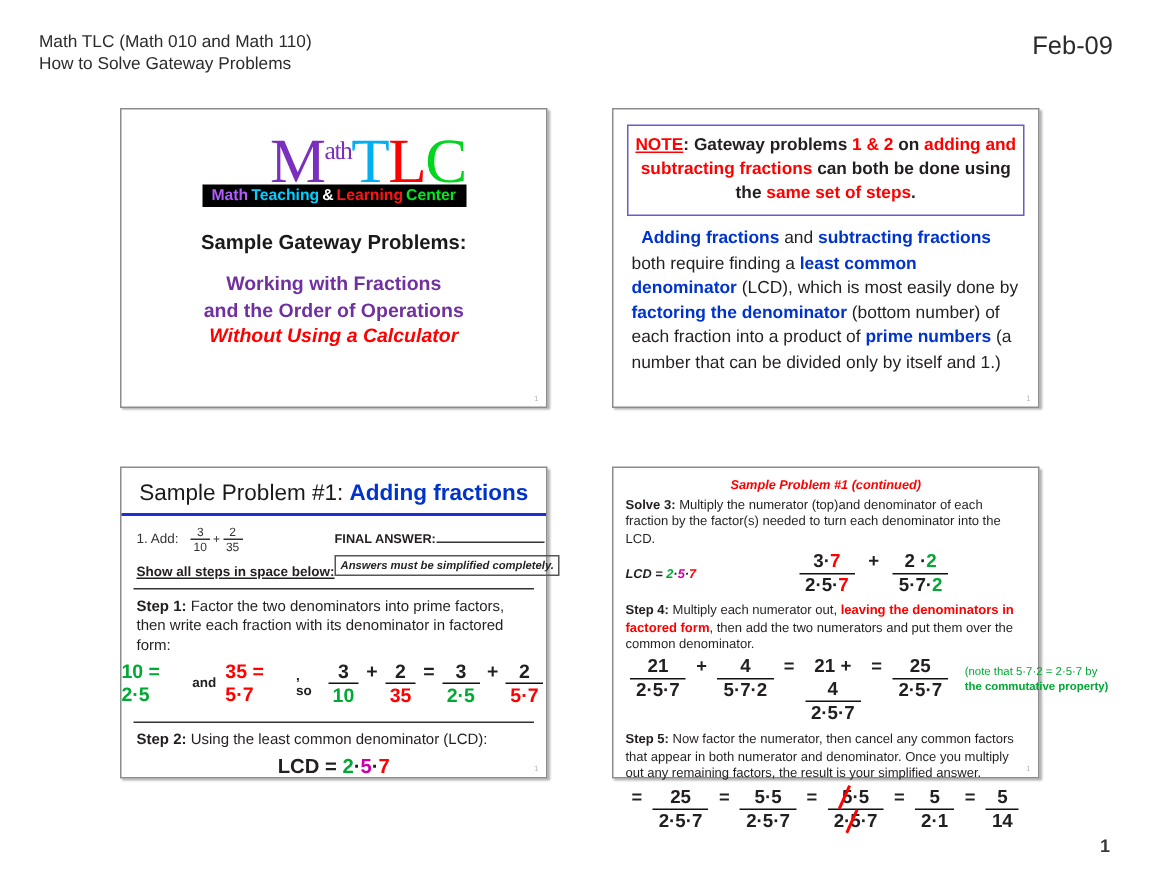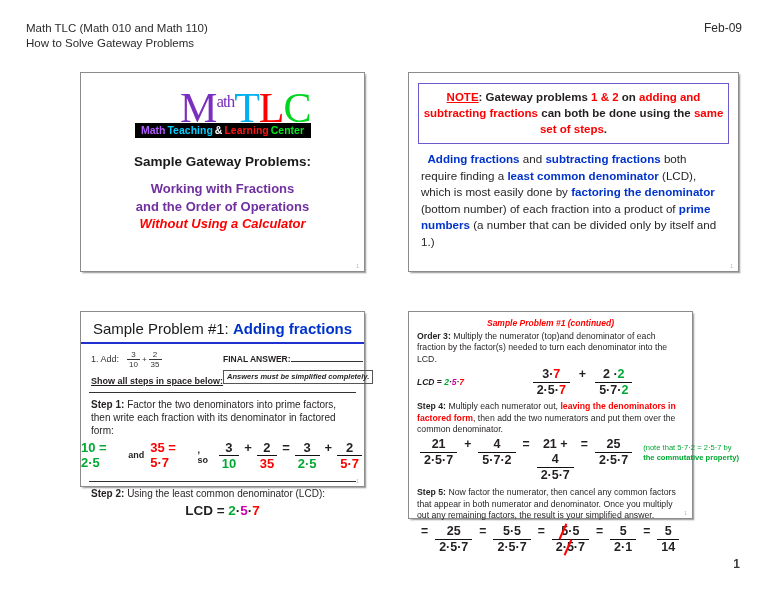--- a/index.html
+++ b/index.html
@@ -3,21 +3,21 @@
 <meta charset="utf-8">
 <style>
   html,body{margin:0;padding:0;}
   body{
     width:768px;height:593px;background:#ffffff;
     font-family:"Liberation Sans", sans-serif;
     color:#231f20;overflow:hidden;position:relative;
   }
   .hdr{position:absolute;left:26px;top:21px;font-size:11.5px;line-height:15px;color:#2b2b2b;}
   .hdr div{white-space:nowrap;}
-  .hdr-date{position:absolute;right:26px;top:21px;font-size:12px;color:#2b2b2b;}
+  .hdr-date{position:absolute;right:26px;top:21px;font-size:17px;color:#2b2b2b;}
   .page-num{position:absolute;right:28px;bottom:22px;font-size:12px;font-weight:bold;color:#3a3a3a;}
 
   .slide{position:absolute;background:#fff;border:1px solid #8c8c8c;
     box-shadow:1.5px 1.5px 1.5px rgba(0,0,0,.33);box-sizing:border-box;}
   .slide-mark{position:absolute;right:5px;bottom:2px;font-size:5px;color:#b5b5b5;}
 
   
   #slide1{left:80px;top:72px;width:285px;height:200px;}
   .logo-wrap{width:176px;margin:14px auto 0;}
   .logo-top{font-family:"Liberation Serif", serif;font-size:42px;line-height:42px;
@@ -30,30 +30,30 @@
   .logo-bar span{margin:0 1px;}
   .b-pur{color:#b05cff;} .b-cyan{color:#00cfff;} .b-white{color:#ffffff;}
   .b-red{color:#ff1414;} .b-grn{color:#00e81e;}
 
   .s1-title{text-align:center;font-size:13.5px;font-weight:bold;color:#1a1a1a;margin-top:16px;}
   .s1-lines{text-align:center;margin-top:11px;font-size:13px;font-weight:bold;line-height:17.5px;}
   .s1-lines .pl{color:#7030a0;}
   .s1-lines .rd{color:#ff0000;font-style:italic;}
 
   
-  #slide2{left:408px;top:72px;width:331px;height:200px;}
+  #slide2{left:408px;top:72px;width:285px;height:200px;}
   .note-box{border:1px solid #6a5acd;margin:10px 9px 0 9px;padding:5px 4px 6px 4px;
     text-align:center;font-size:11.5px;font-weight:bold;line-height:16px;}
   .note-box .r{color:#ff0000;}
   .note-box u{text-decoration:underline;}
   .note-body{margin:7px 13px 0 12px;font-size:11.6px;line-height:16.6px;text-align:left;}
   .note-body .b{color:#0033cc;font-weight:bold;}
 
   
-  #slide3{left:80px;top:311px;width:285px;height:176px;}
+  #slide3{left:80px;top:311px;width:285px;height:208px;}
   .s3-title{text-align:center;font-size:15px;margin:8px 0 5px 0;color:#1a1a1a;}
   .s3-title .blue{color:#0033cc;font-weight:bold;}
   .rule-blue{height:1.5px;background:#2030d0;margin:0;}
   .s3-prob{display:flex;align-items:flex-start;padding:6px 8px 0 10px;}
   .s3-left{width:138px;}
   .addline{display:flex;align-items:center;font-size:9px;color:#333;}
   .addline .lbl{margin-right:8px;}
   .frac{display:inline-block;text-align:center;font-size:8px;line-height:9px;vertical-align:middle;}
   .frac .num{border-bottom:1px solid #333;padding:0 2px;display:block;}
   .frac .den{display:block;padding:0 2px;}
@@ -230,21 +230,21 @@
     <span>LCD =</span>
     <span class="grn">2</span><span>·</span><span class="mag">5</span><span>·</span><span class="redc">7</span>
   </div>
   <div class="slide-mark">1</div>
 </div>
 
 <div class="slide" id="slide4">
   <div class="s4-title">Sample Problem #1 (continued)</div>
 
   <div class="s4-step">
-    <b>Order 3:</b>
+    <b>Solve 3:</b>
     <span>Multiply the numerator (top)and denominator of each fraction by the factor(s) needed to turn each denominator into the LCD.</span>
   </div>
 
   <div class="s4-row">
     <div class="lcd-small">
       <span>LCD =</span>
       <span class="g">2</span>·<span class="m">5</span>·<span class="r">7</span>
     </div>
     <div class="s4-math">
       <span class="fr3">

